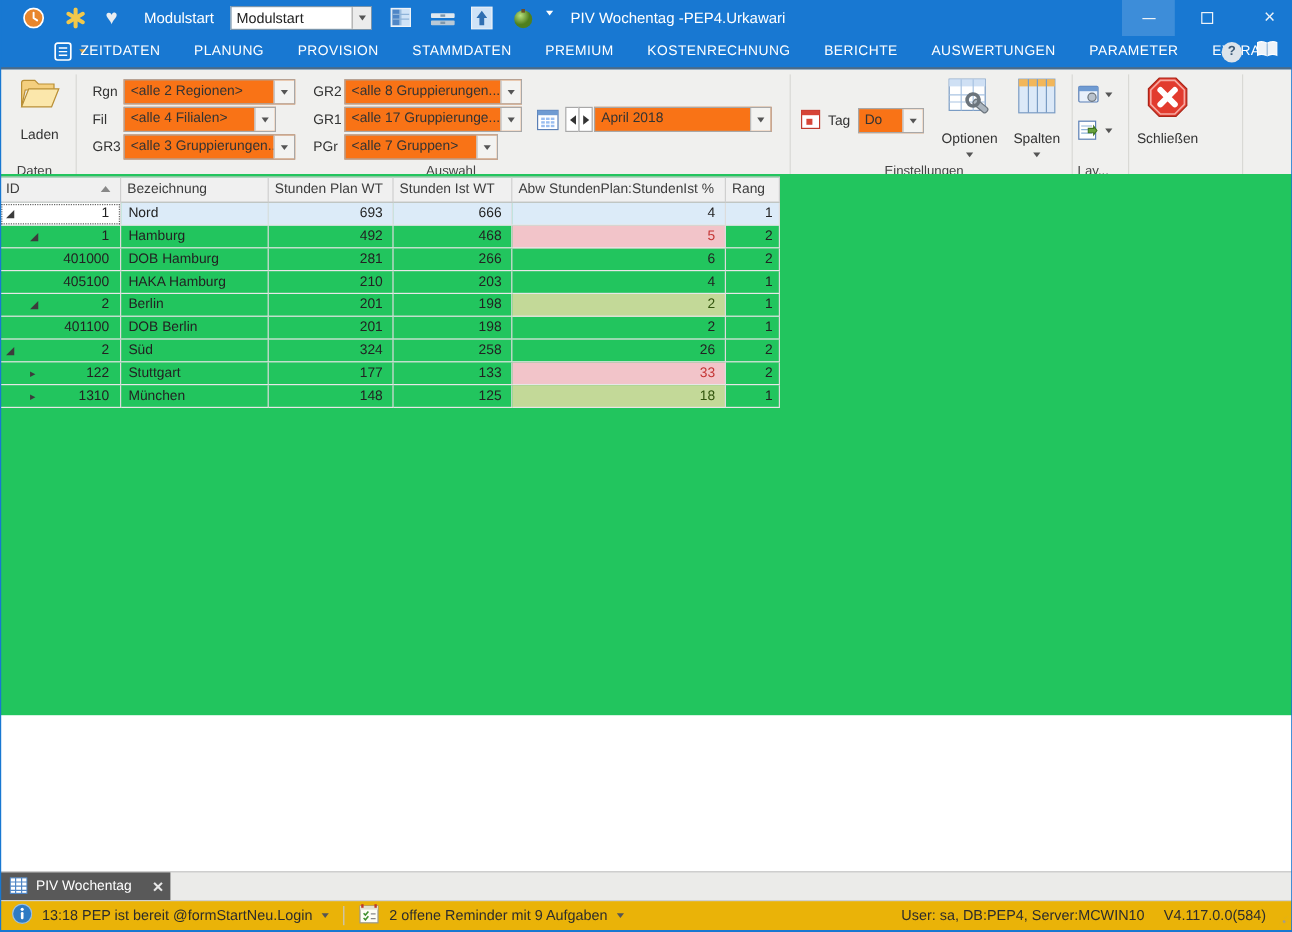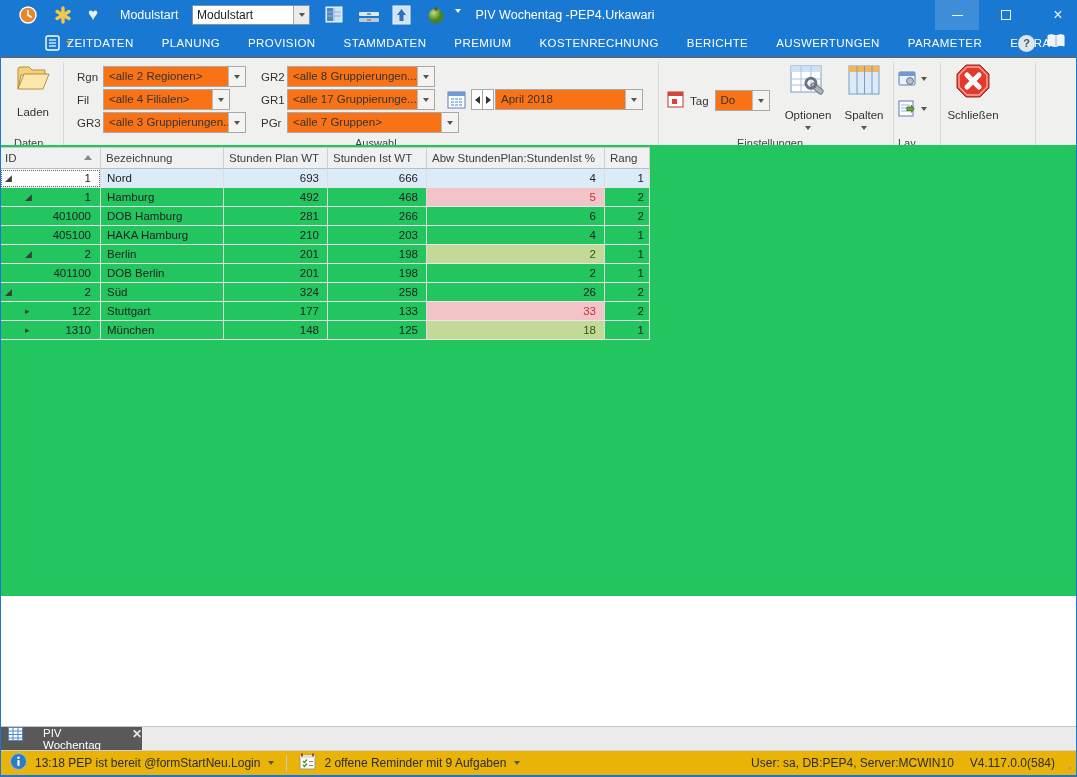--- a/index.html
+++ b/index.html
@@ -68,21 +68,21 @@
   .c-name { padding-left:6px; }
   .c-num { text-align:right; padding-right:8px; }
   .c-rang { text-align:right; padding-right:5px; }
   .c-abw.red { background:#f2c4c9; color:#c43434; }
   .c-abw.green { background:#c3d998; color:#33560e; }
   .exp-glyph { position:absolute; top:0; font-size:9px; color:#3c3c3c; line-height:18px; }
   .sort-asc { position:absolute; right:8px; top:7px; width:0; height:0; border-left:4px solid transparent; border-right:4px solid transparent; border-bottom:5px solid #888; }
 
   
   #tabbar { position:absolute; left:0; top:726px; width:1077px; height:24px; background:#ebebe9; border-top:1px solid #c6c6c6; }
-  #active-tab { position:absolute; left:0; top:0; width:142px; height:24px; background:#595959; color:#fff; display:flex; gap:20px; padding-left:8px; font-size:11.5px; }
+  #active-tab { position:absolute; left:0; top:0; width:142px; height:24px; background:#595959; color:#fff; display:flex; align-items:center; gap:7px; padding-left:8px; font-size:11.5px; }
   #tab-close { margin-left:10px; color:#e8e8e8; font-size:12px; font-weight:bold; }
 
   
   #statusbar { position:absolute; left:0; top:750px; width:1077px; height:25px; background:#eab308; border-top:1px solid #d0d0d0; font-size:12px; color:#2c2c2c; }
   #sb-left { position:absolute; left:10px; top:0; height:24px; display:flex; align-items:center; gap:8px; }
   .sb-div { width:1px; height:16px; background:#c9c9c9; margin:0 4px; }
   #sb-right { position:absolute; right:22px; top:0; height:24px; display:flex; align-items:center; gap:16px; }
   #grip { position:absolute; right:4px; bottom:4px; width:8px; height:8px;
           background:radial-gradient(circle at 1px 1px,#9a9a9a 1px,transparent 1.2px);
           background-size:4px 4px; clip-path:polygon(100% 0,100% 100%,0 100%); }
@@ -370,21 +370,21 @@
       <span class="sl" style="width: 26px;">GR1</span>
       <span class="combo" style="width: 148px;">
         <span class="fld">&lt;alle 17 Gruppierunge...</span>
         <span class="btn">
           <span class="caret"></span>
         </span>
       </span>
     </div>
     <div class="sel-row" style="left: 261px; top: 54px;">
       <span class="sl" style="width: 26px;">PGr</span>
-      <span class="combo" style="width: 172px;">
+      <span class="combo" style="width: 128px;">
         <span class="fld">&lt;alle 7 Gruppen&gt;</span>
         <span class="btn">
           <span class="caret"></span>
         </span>
       </span>
     </div>
   </div>
 
 <div id="content">
   <div id="tbl">

